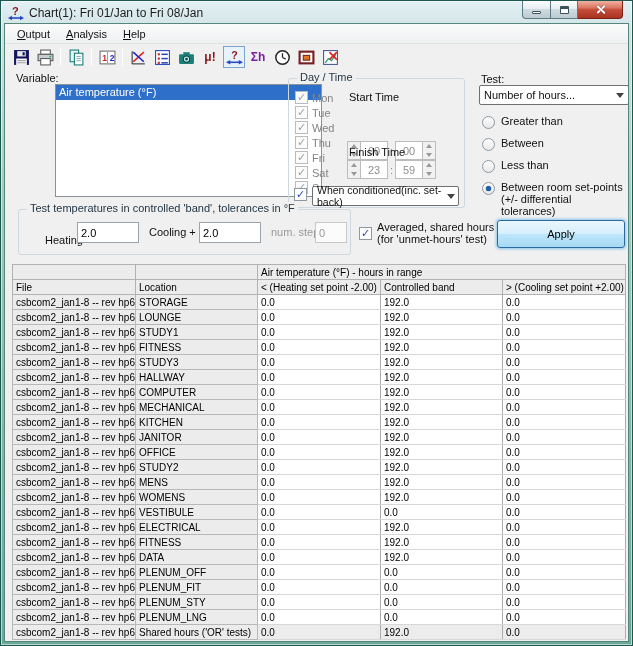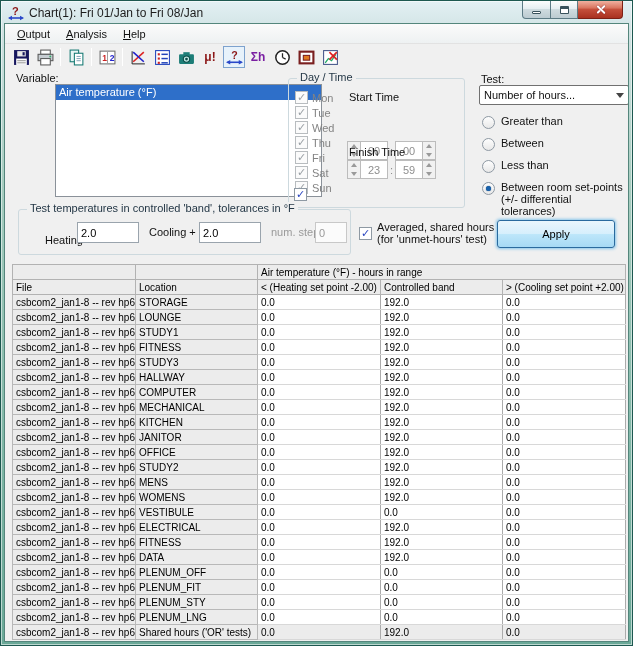--- a/index.html
+++ b/index.html
@@ -65,21 +65,21 @@
   .spin b{flex:1;display:flex;align-items:center;justify-content:center;}
   .up{width:0;height:0;border-left:3px solid transparent;border-right:3px solid transparent;border-bottom:4px solid #9a9a9a;}
   .dn{width:0;height:0;border-left:3px solid transparent;border-right:3px solid transparent;border-top:4px solid #9a9a9a;}
   .tfield{width:27px;border:1px solid #bcbcbc;border-left:none;background:#fff;color:#8f8f8f;display:flex;align-items:center;justify-content:center;font-size:11px;}
   .tsep2{display:flex;align-items:center;color:#8f8f8f;padding:0 2px;font-size:11px;}
   .tfield.r{border-left:1px solid #bcbcbc;border-right:none;}
   
   input.tx{position:absolute;height:21px;border:1px solid #9aa4ad;background:#fff;font-size:11px;padding:0 3px;color:#000;}
   input.tx:disabled{background:#fbfbfb;color:#9a9a9a;border-color:#c8c8c8;}
   
-  .apply{position:absolute;left:492px;top:150px;width:118px;height:28px;border:1px solid #2a6a9e;border-radius:3px;
+  .apply{position:absolute;left:492px;top:150px;width:128px;height:28px;border:1px solid #2a6a9e;border-radius:3px;
     background:linear-gradient(180deg,#eaf6fd,#d7effc 48%,#bde6fa 52%,#a6d9f4);
     box-shadow:0 0 3px 1px #86c4ea;font-size:11px;color:#000;}
   
   .tablewrap{margin:0 0 0 7px;width:613px;}
   table{border-collapse:collapse;width:613px;table-layout:fixed;background:#bef264;border:1px solid #808080;font-size:10px;}
   td,th{height:15px;padding:0 3px;overflow:hidden;white-space:nowrap;font-weight:normal;text-align:left;}
   .hd{background:#ececec;border:1px solid #b2b2b2;color:#000;}
   td.rowhead{background:#ececec;border:1px solid #b8b8b8;}
   td.val{background:#fff;border-right:1px solid #ababab;border-bottom:1px solid #d8d8d8;}
   tr.summary td.val{background:#ececec;}
@@ -300,20 +300,26 @@
                 <i class="up"></i>
               </b>
               <b>
                 <i class="dn"></i>
               </b>
             </div>
         </div>
         <label class="chk on" style="position:absolute;left:5px;top:109px;">
             <span class="box">✓</span>
           </label>
+        <div class="combo" style="left:23px;top:107px;width:147px;">
+          <span style="font-size:10.5px;">When conditioned(inc. set-back)</span>
+          <span class="arrowzone">
+              <i class="caret"></i>
+            </span>
+        </div>
       </div>
 
       <span class="lbl" style="left:476px;top:3px;">Test:</span>
       <div class="combo" style="left:474px;top:15px;width:150px;align-items:center;">
         <span>Number of hours...</span>
         <span class="arrowzone">
             <i class="caret"></i>
           </span>
       </div>
       <div id="radios" style="position:absolute;left:477px;top:45px;display:flex;flex-direction:column;gap:8px;">

